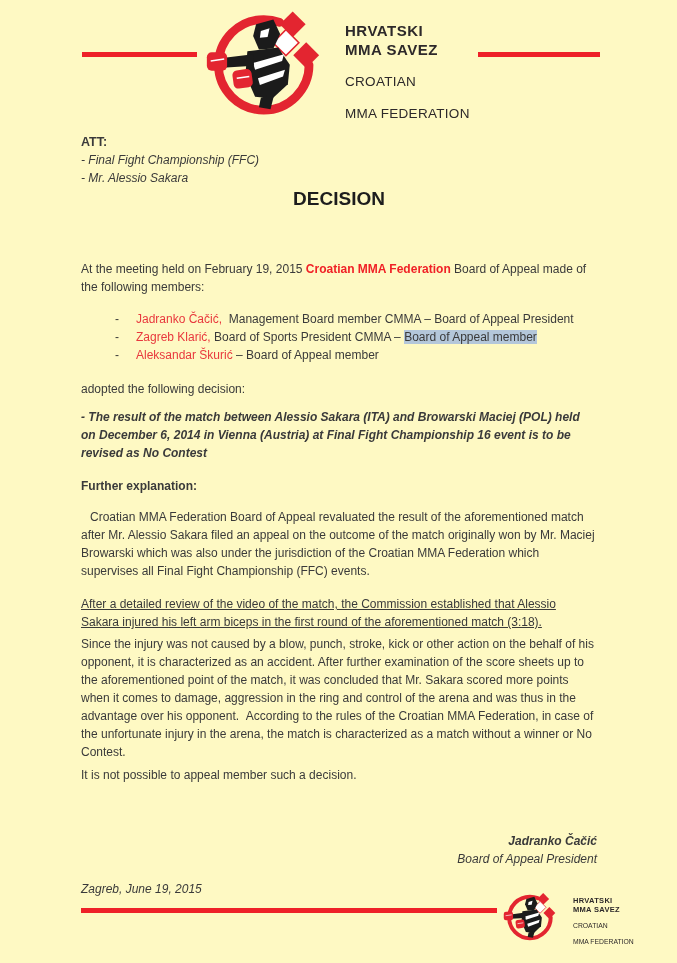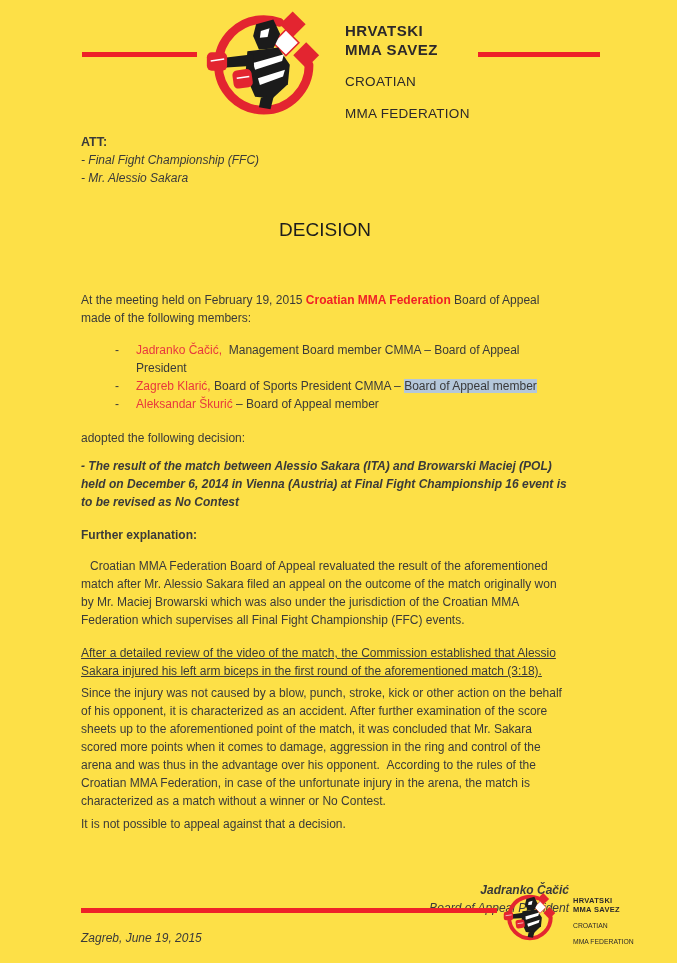--- a/index.html
+++ b/index.html
@@ -1,42 +1,42 @@
 <!DOCTYPE html>
 <html><head>
 <meta charset="utf-8">
 <style>
   * { margin: 0; padding: 0; box-sizing: border-box; }
   html, body { background: #ffffff; }
   .page {
     position: relative;
     width: 677px;
     height: 963px;
-    background: #fde047;
+    background: #fef9c3;
     font-family: "Liberation Sans", sans-serif;
     color: #3a3a3a;
     overflow: hidden;
   }
 
   
   .header { position: absolute; top: 0; left: 0; width: 677px; height: 125px; }
   .rule { position: absolute; background: #ee2128; height: 5px; }
   .rule-left  { left: 82px;  top: 52px; width: 115px; }
   .rule-right { left: 478px; top: 52px; width: 122px; }
   .logo-svg { position: absolute; left: 203px; top: 5px; }
   .brand { position: absolute; left: 345px; top: 21px; line-height: 19px; color: #2d292a; }
   .brand .b1 { font-weight: bold; font-size: 15px; letter-spacing: .5px; }
   .brand .b2 { font-size: 13.5px; letter-spacing: .3px; margin-top: 13px; }
 
   
-  .content { position: absolute; top: 125px; left: 0; width: 677px; padding: 0 108px 0 81px; font-size: 12px; line-height: 18px; }
+  .content { position: absolute; top: 125px; left: 0; width: 677px; padding: 0 80px 0 81px; font-size: 12px; line-height: 18px; }
   .att { margin-top: 8px; }
   .att-heading { font-weight: bold; font-size: 12.5px; }
   .att-item { font-weight: normal; font-style: italic; }
-  .doc-title { margin-top: 31px; text-align: center; font-weight: normal; font-size: 19px; line-height: 24px; color: #1d1d1d; }
+  .doc-title { text-align: center; font-weight: bold; font-size: 19px; line-height: 24px; color: #1d1d1d; }
   .intro { margin-top: 49px; }
   .red-strong { color: #f02126; font-weight: bold; }
   .members { margin-top: 14px; }
   .member-row { display: flex; padding-left: 34px; }
   .member-dash { width: 21px; flex: none; }
   .member-name { color: #e8383d; margin-top: 42px; }
   .hl { background: #b4c7da; }
   .adopted { margin-top: 16px; }
   .statement { margin-top: 10px; font-weight: bold; font-style: italic; }
   .further { margin-top: 15px; font-weight: bold; }
@@ -133,21 +133,21 @@
 
     <div class="adopted">adopted the following decision:</div>
 
     <div class="statement">- The result of the match between Alessio Sakara (ITA) and Browarski Maciej (POL) held on December 6, 2014 in Vienna (Austria) at Final Fight Championship 16 event is to be revised as No Contest</div>
 
     <div class="further">Further explanation:</div>
 
     <div class="para para-indent">Croatian MMA Federation Board of Appeal revaluated the result of the aforementioned match after Mr. Alessio Sakara filed an appeal on the outcome of the match originally won by Mr. Maciej Browarski which was also under the jurisdiction of the Croatian MMA Federation which supervises all Final Fight Championship (FFC) events.</div>
     <div class="para para-p2">After a detailed review of the video of the match, the Commission established that Alessio Sakara injured his left arm biceps in the first round of the aforementioned match (3:18).</div>
     <div class="para para-p3">Since the injury was not caused by a blow, punch, stroke, kick or other action on the behalf of his opponent, it is characterized as an accident. After further examination of the score sheets up to the aforementioned point of the match, it was concluded that Mr. Sakara scored more points when it comes to damage, aggression in the ring and control of the arena and was thus in the advantage over his opponent. &nbsp;According to the rules of the Croatian MMA Federation, in case of the unfortunate injury in the arena, the match is characterized as a match without a winner or No Contest.</div>
-    <div class="para para-p4">It is not possible to appeal against that a decision.</div>
+    <div class="para para-p4">It is not possible to appeal member such a decision.</div>
 
     <div class="signature">
       <div class="sig-name">Jadranko Čačić</div>
       <div>Board of Appeal President</div>
     </div>
 
     <div class="dateline">Zagreb, June 19, 2015</div>
   </div>
 
   <div class="footer">

